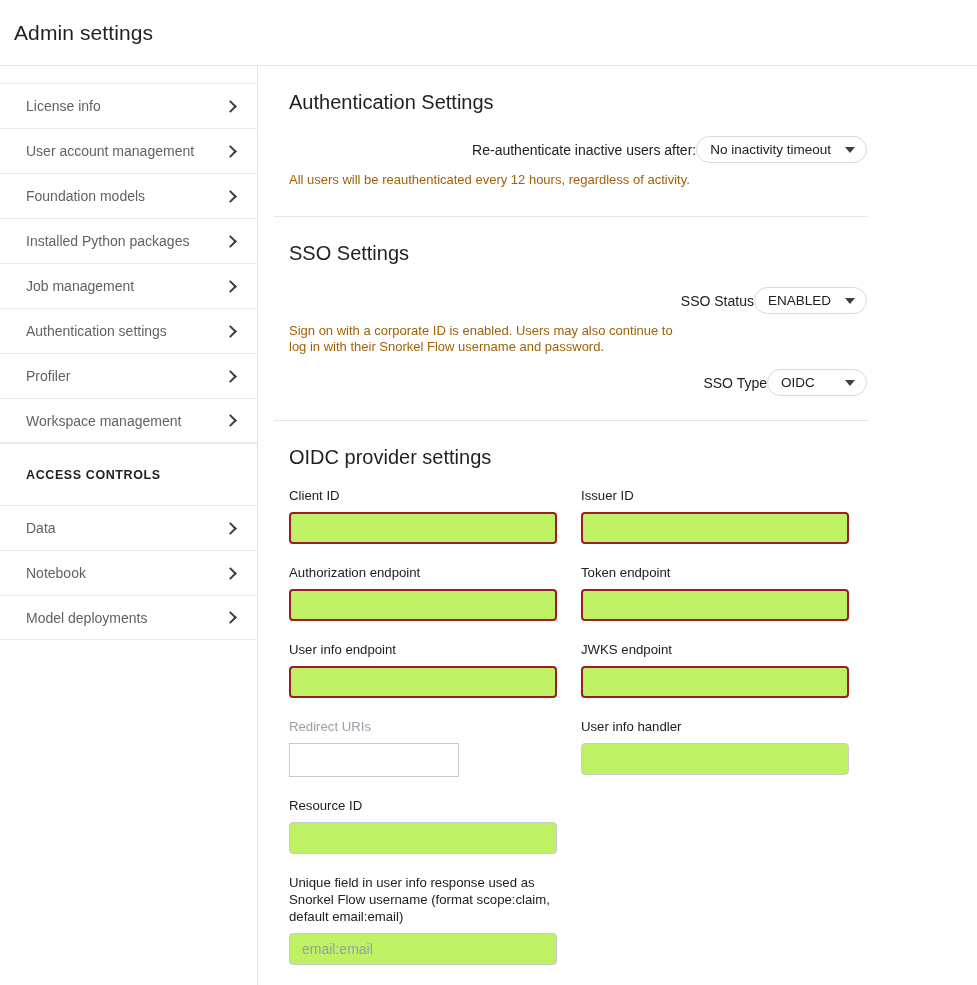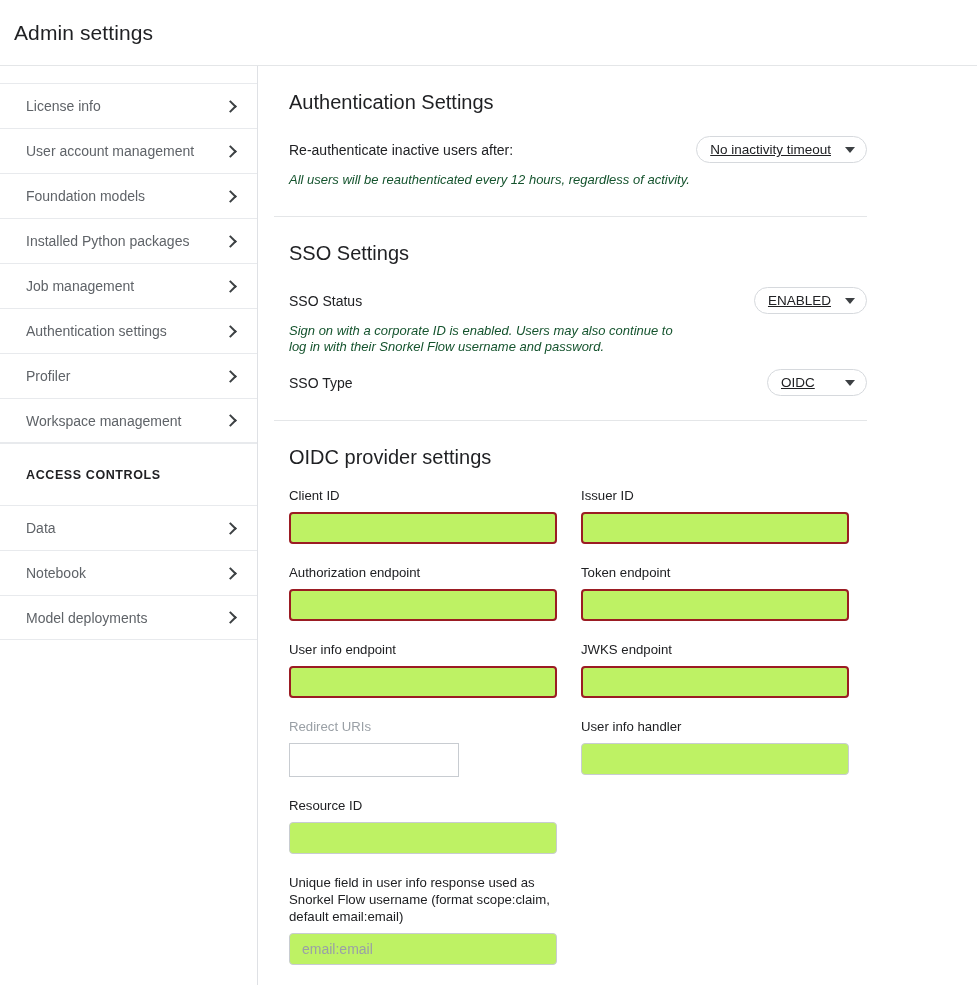--- a/index.html
+++ b/index.html
@@ -96,53 +96,50 @@
   .section-title {
     font-size: 20px;
     font-weight: 400;
     color: #1f2023;
     margin: 0;
     padding-top: 25px;
   }
   .setting-row {
     display: flex;
     align-items: center;
-    justify-content: space-between;
+    justify-content: flex-end;
     margin-top: 22px;
-    gap: 16px;
   }
   .setting-label {
     font-size: 14px;
     color: #202124;
   }
   .help-text {
     font-size: 13px;
-    font-style: italic;
-    color: #14532d;
+    color: #a16207;
     margin-top: 9px;
     line-height: 16px;
     max-width: 400px;
   }
 
   
   .dropdown {
     display: inline-flex;
     align-items: center;
     justify-content: space-between;
     min-width: 100px;
     height: 27px;
     padding: 0 11px 0 13px;
     border: 1px solid #d6d9dd;
     border-radius: 14px;
     background: #fff;
     font-size: 13.5px;
     color: #202124;
     cursor: pointer;
     white-space: nowrap;
-    text-decoration: underline;
   }
   .dropdown .dd-label { margin-right: 14px; }
   .caret {
     width: 0; height: 0;
     border-left: 5px solid transparent;
     border-right: 5px solid transparent;
     border-top: 6px solid #3c4043;
   }
 
   

